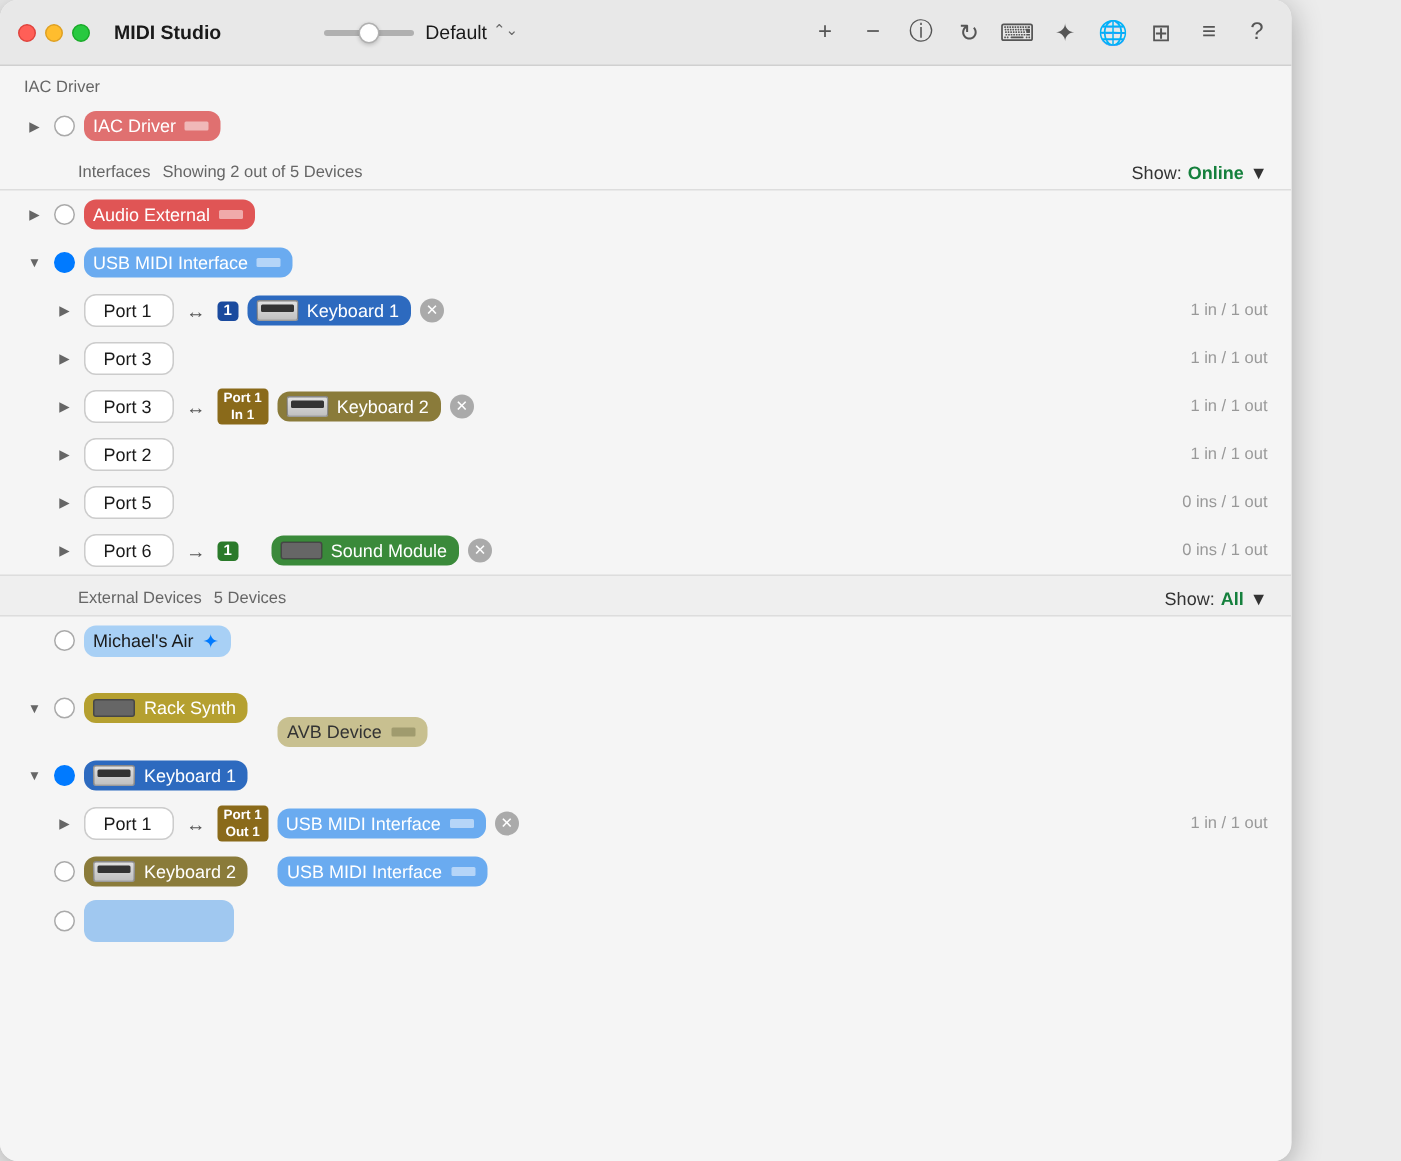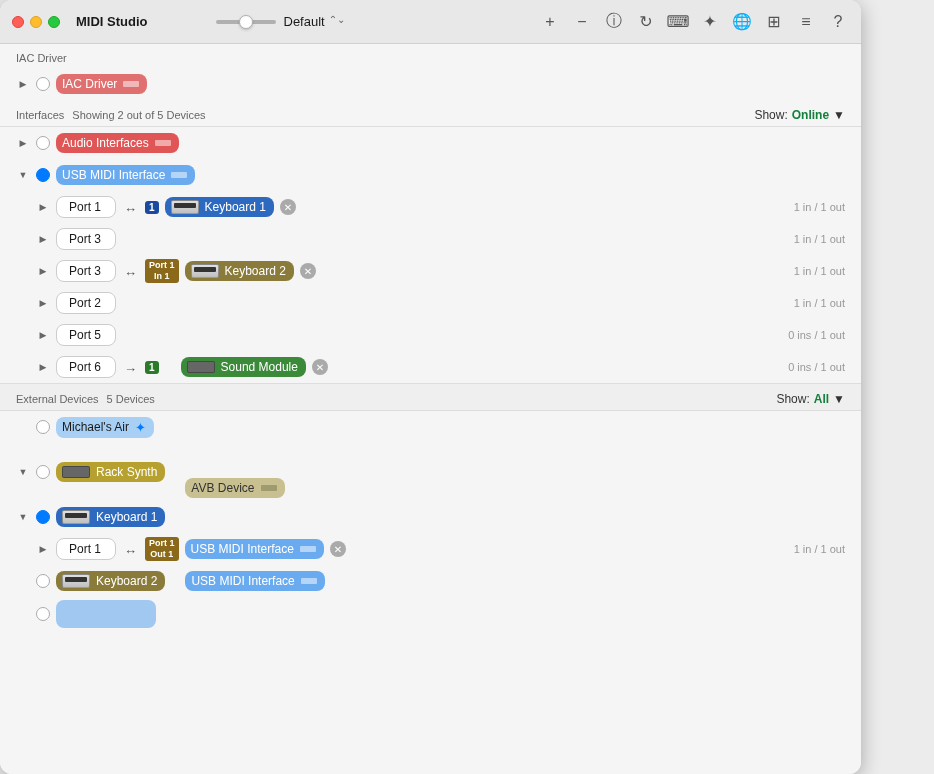--- a/index.html
+++ b/index.html
@@ -126,20 +126,21 @@
     }
     .section-label {
       font-size: 11px;
       color: #666;
       font-weight: 500;
     }
     .section-title-group {
       display: flex;
       align-items: center;
       gap: 8px;
+      margin-left: 36px;
     }
     .show-control {
       display: flex;
       align-items: center;
       gap: 4px;
       font-size: 12px;
       color: #333;
     }
     .show-dropdown {
       font-size: 12px;
@@ -357,21 +358,21 @@
         <span>Show:</span>
         <span class="show-dropdown">Online</span>
         <span>▼</span>
       </div>
     </div>
 
     <div class="device-row">
       <div class="expand-btn">▶</div>
       <div class="radio-circle"></div>
       <div class="device-chip chip-audio">
-        <span>Audio Interfaces</span>
+        <span>Audio External</span>
         <span class="midi-icon-sm"></span>
       </div>
     </div>
 
     <div class="device-row">
       <div class="expand-btn">▼</div>
       <div class="radio-circle active"></div>
       <div class="device-chip chip-usb-midi">
         <span>USB MIDI Interface</span>
         <span class="midi-icon-sm"></span>

